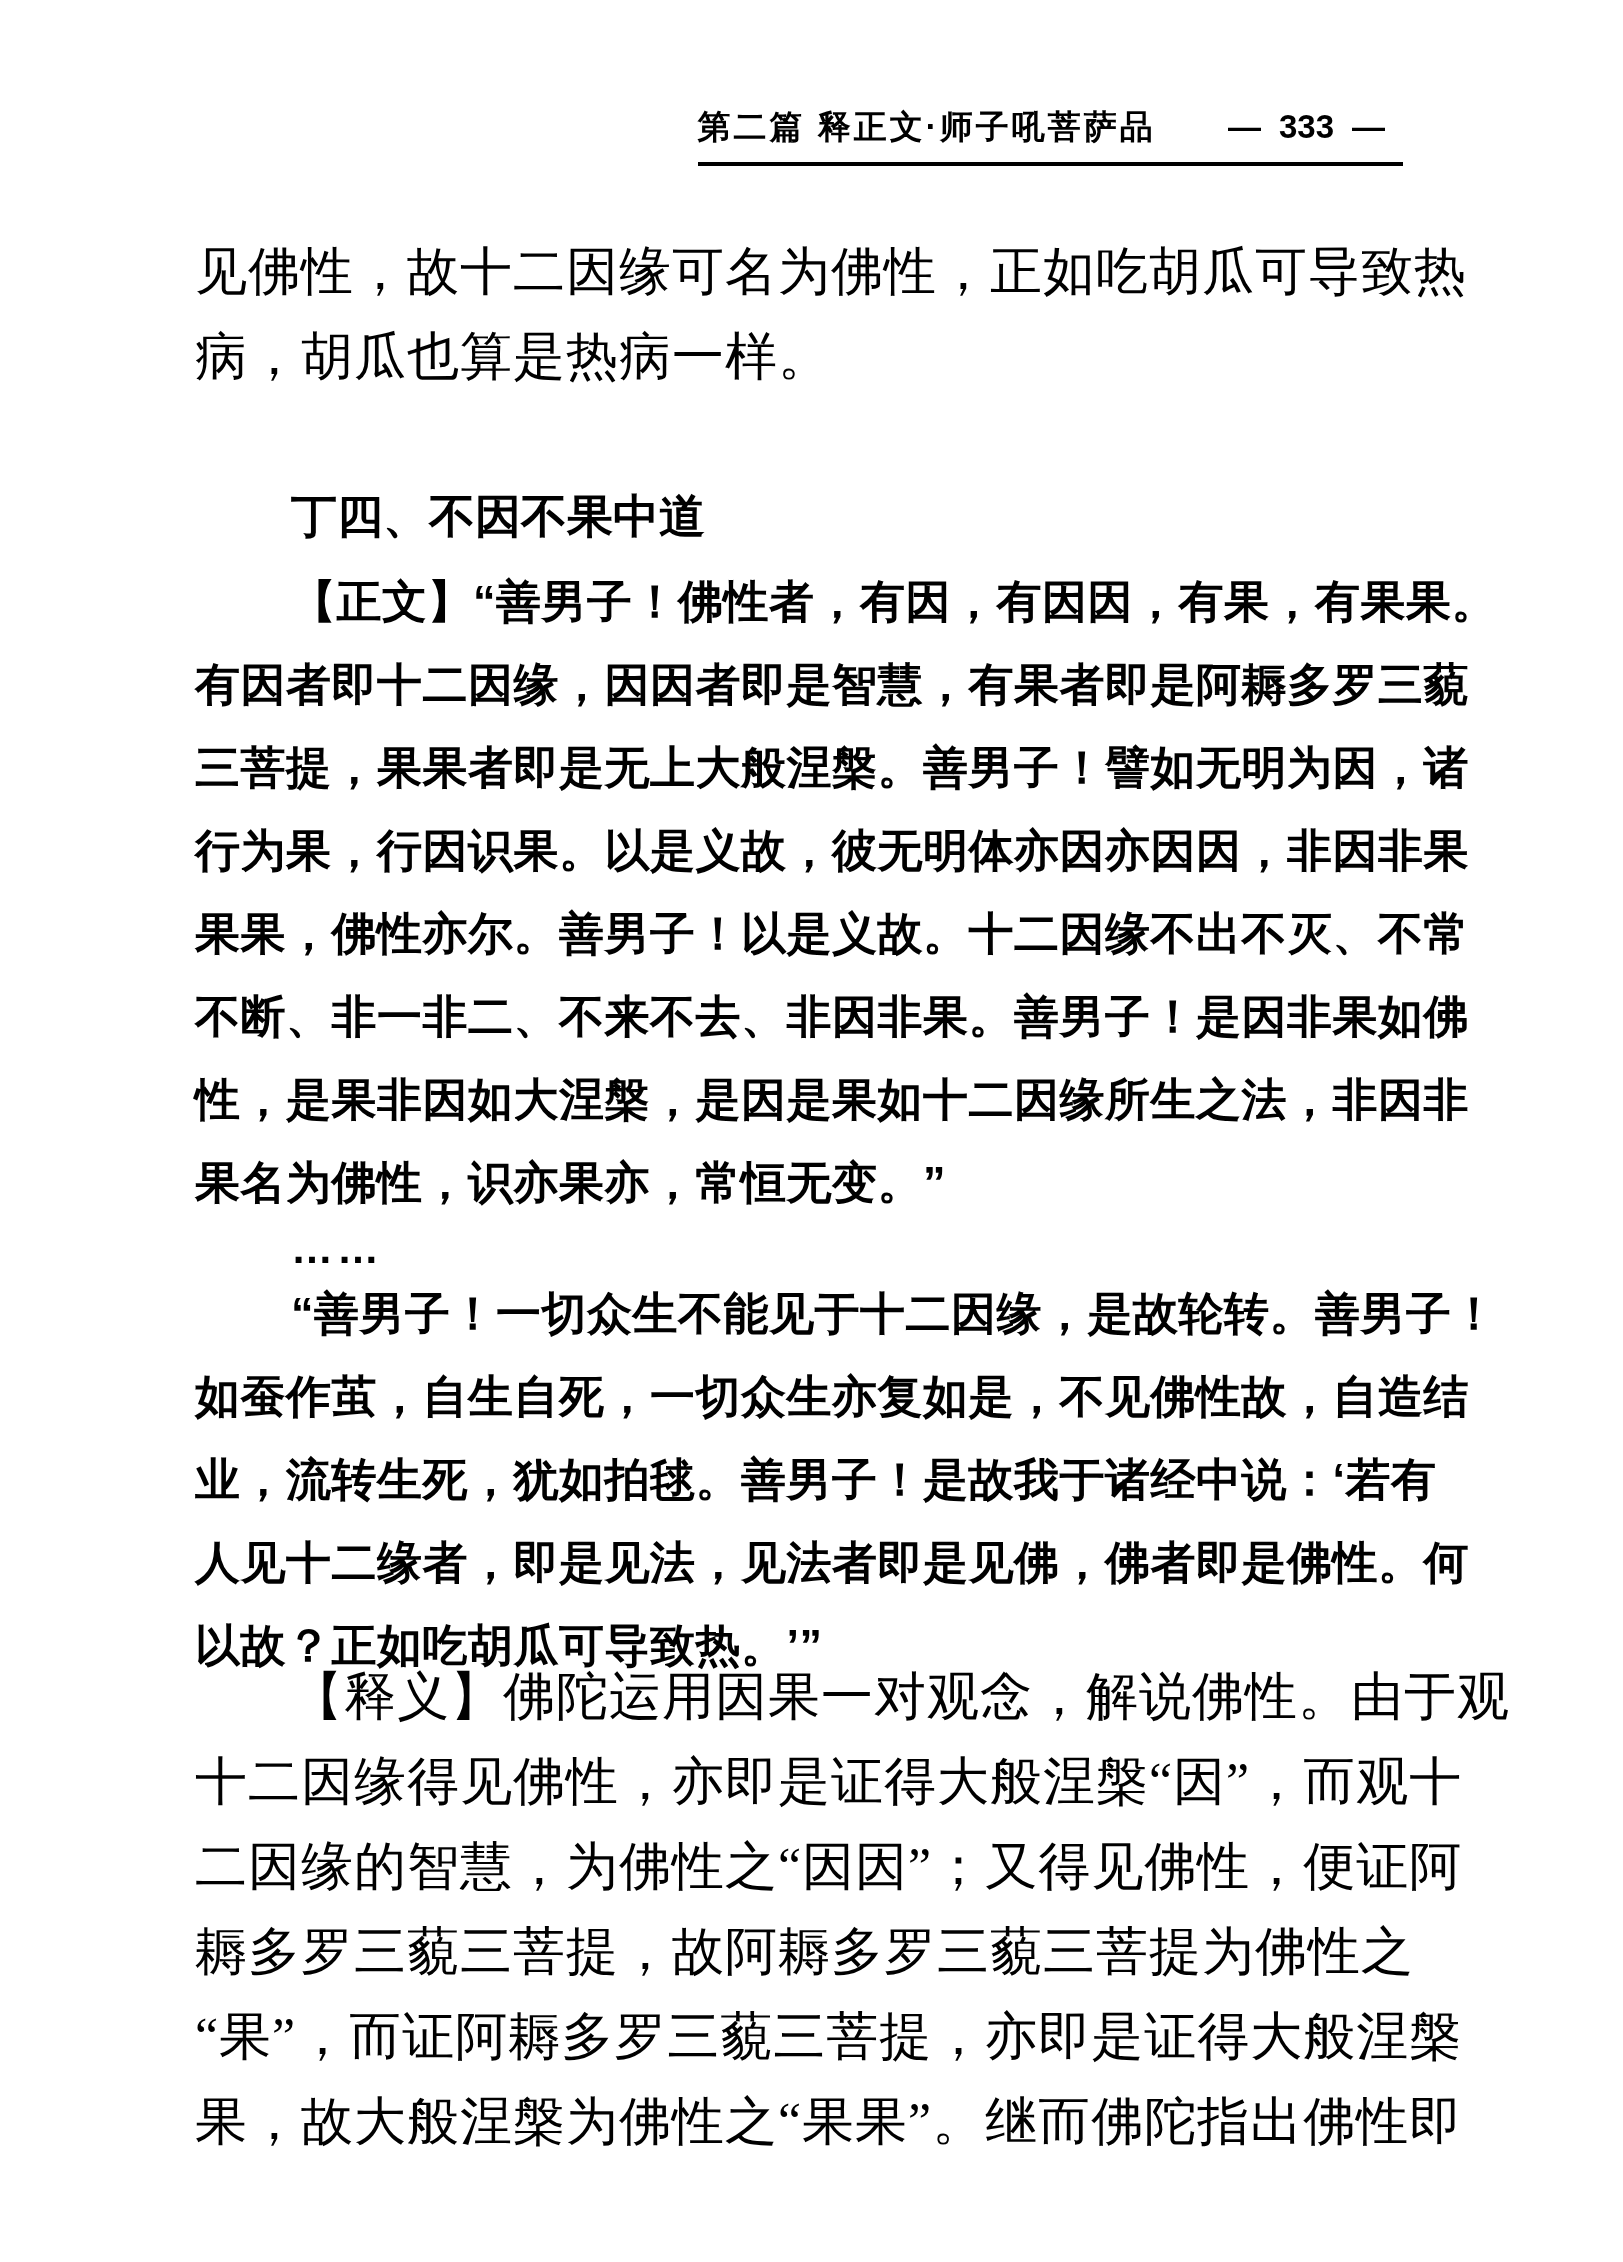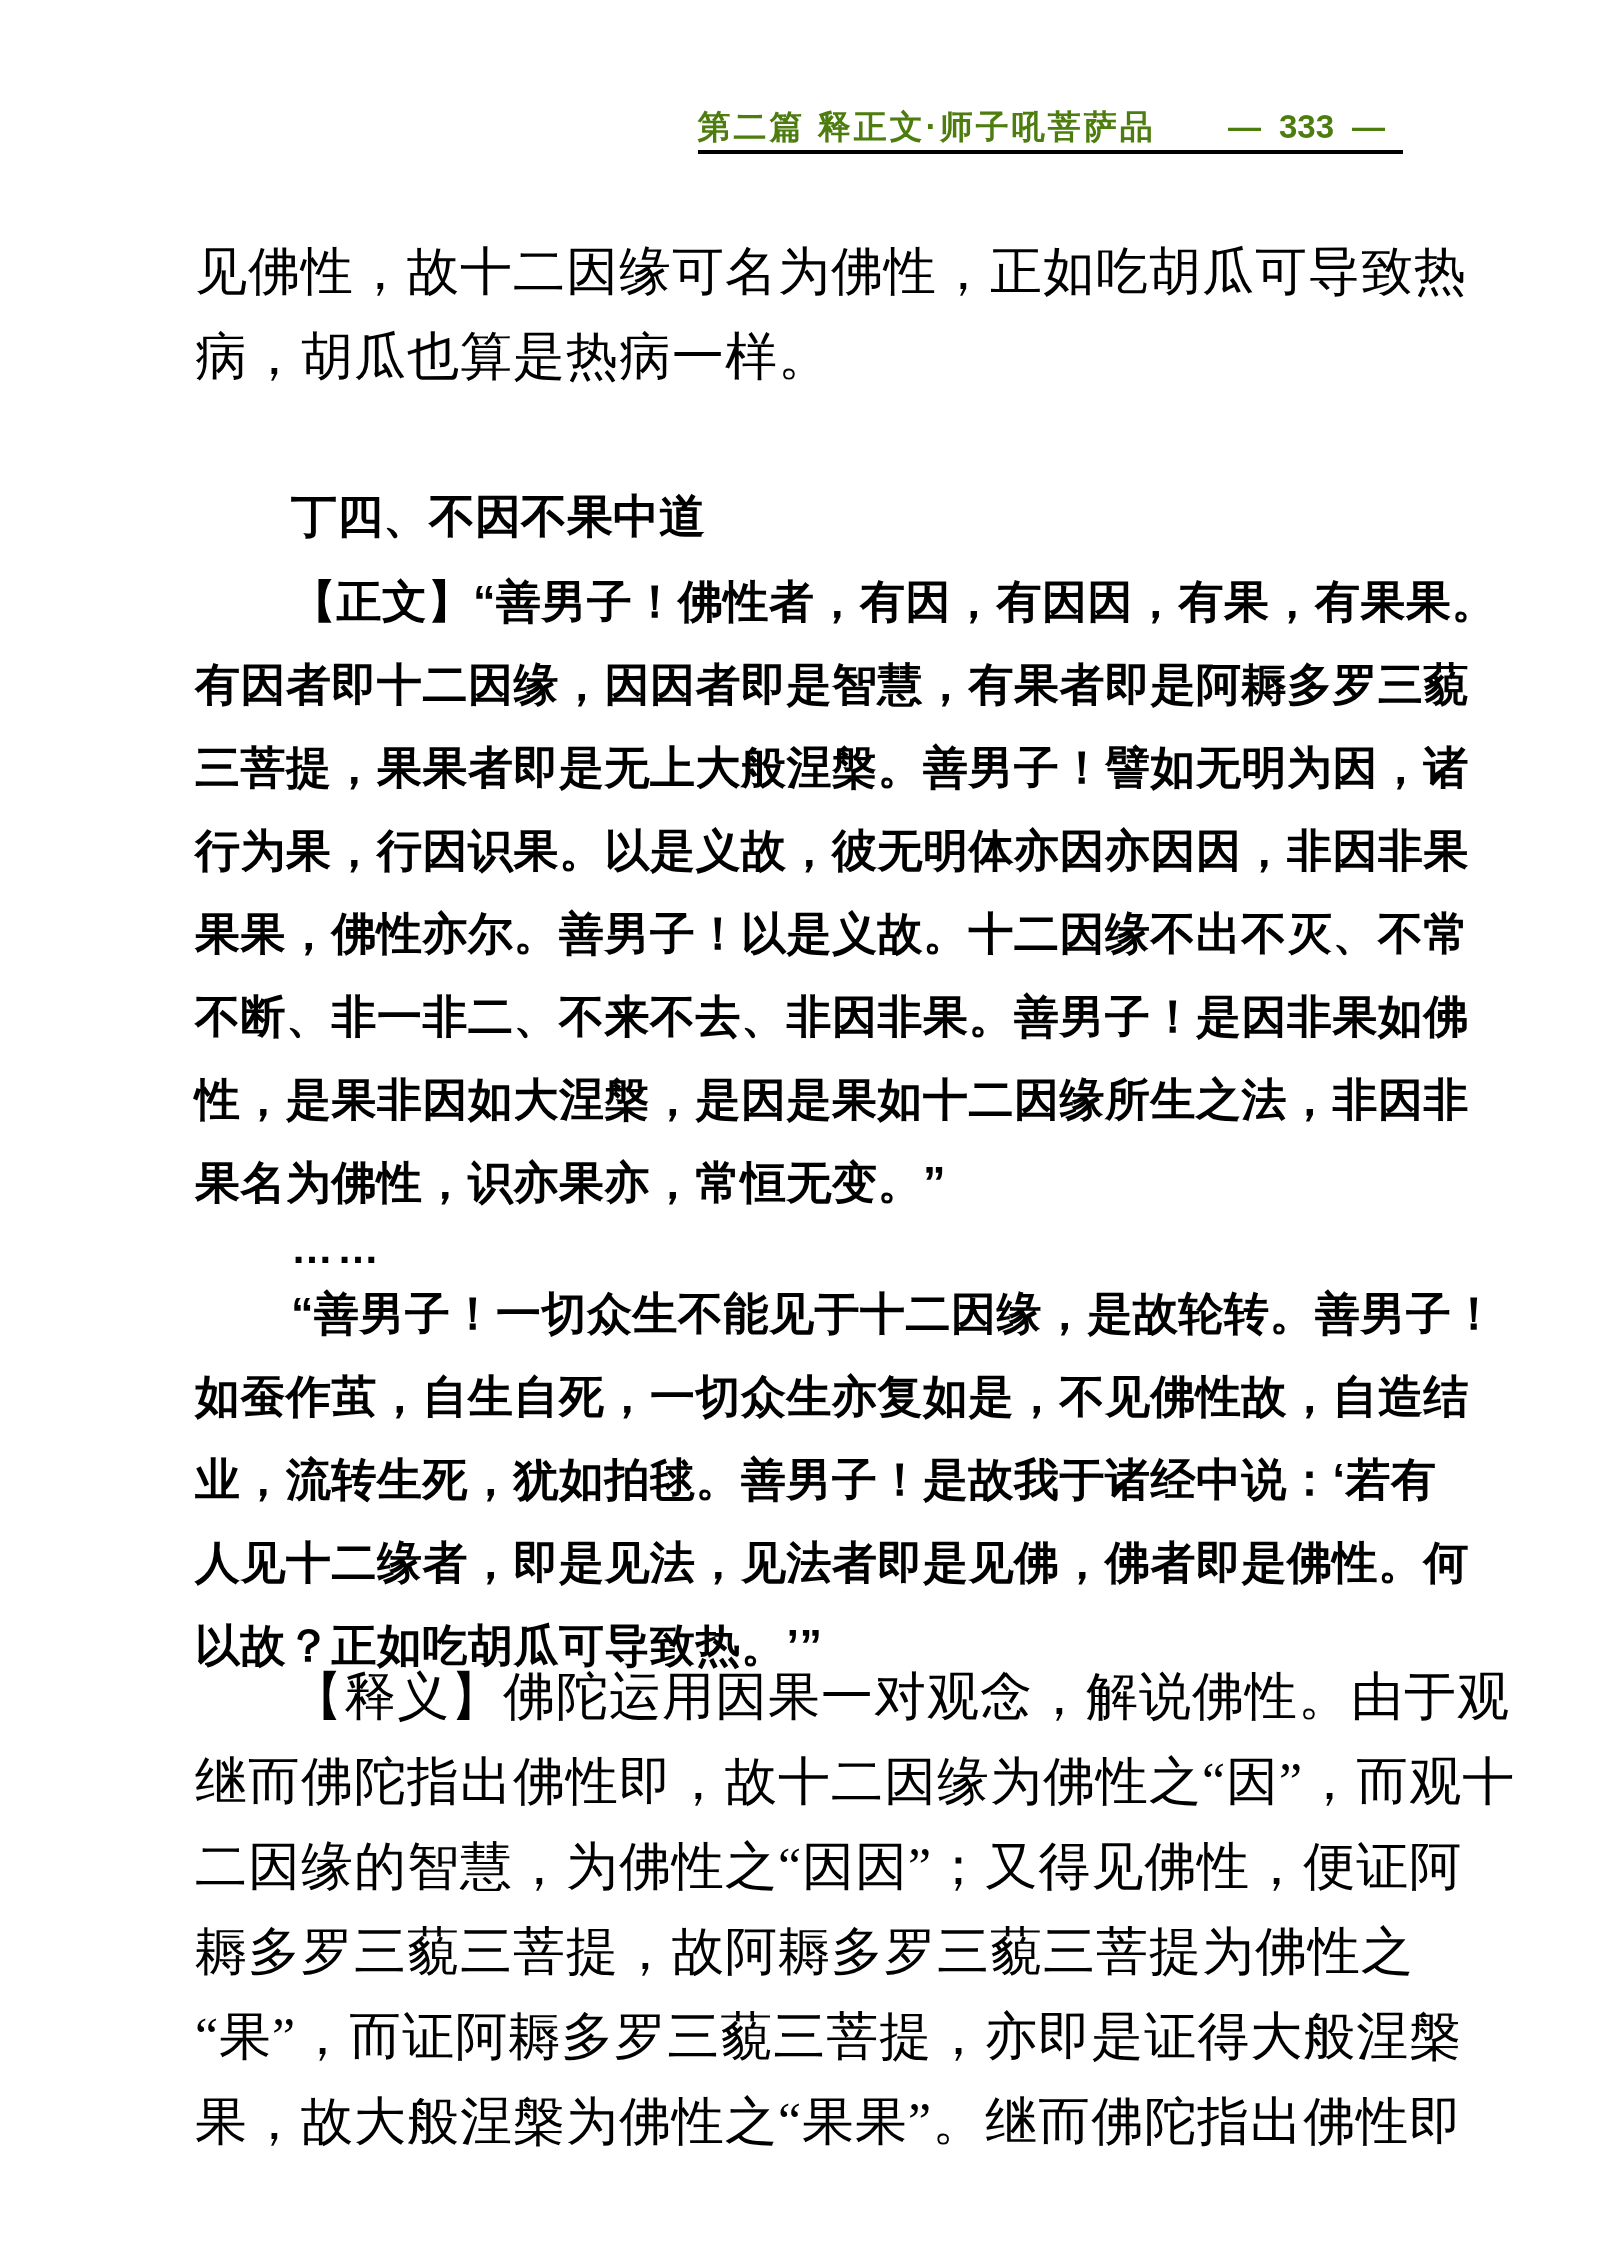--- a/index.html
+++ b/index.html
@@ -12,22 +12,23 @@
     overflow:hidden;
   }
   
   .header {
     position:absolute;
     top:105px; right:221px;
     font-family:"Liberation Sans", sans-serif;
     font-weight:bold;
     font-size:33px;
     letter-spacing:3px;
-    color:#4d7c0f;
+    color:#000000;
     border-bottom:4px solid #000;
+    padding-bottom:12px;
     white-space:nowrap;
   }
   .header .pagegroup { margin-left:42px; letter-spacing:0; }
   .header .dash { margin:0 18px; font-weight:bold; }
 
   
   .block { position:absolute; left:195px; width:1258px; }
   .serif {
     font-family:"Liberation Serif","DejaVu Serif",serif;
     font-size:52px;
@@ -88,21 +89,21 @@
   <div id="quote" class="block hei">
     <div class="line indent">“善男子！一切众生不能见于十二因缘，是故轮转。善男子！</div>
     <div class="line">如蚕作茧，自生自死，一切众生亦复如是，不见佛性故，自造结</div>
     <div class="line">业，流转生死，犹如拍毬。善男子！是故我于诸经中说：‘若有</div>
     <div class="line">人见十二缘者，即是见法，见法者即是见佛，佛者即是佛性。何</div>
     <div class="line">以故？正如吃胡瓜可导致热。’”</div>
   </div>
 
   <div id="shiyi" class="block serif">
     <div class="line indent">【释义】佛陀运用因果一对观念，解说佛性。由于观</div>
-    <div class="line">继而佛陀指出佛性即，故十二因缘为佛性之“因”，而观十</div>
+    <div class="line">十二因缘得见佛性，亦即是证得大般涅槃“因”，而观十</div>
     <div class="line">二因缘的智慧，为佛性之“因因”；又得见佛性，便证阿</div>
     <div class="line">耨多罗三藐三菩提，故阿耨多罗三藐三菩提为佛性之</div>
     <div class="line">“果”，而证阿耨多罗三藐三菩提，亦即是证得大般涅槃</div>
     <div class="line">果，故大般涅槃为佛性之“果果”。继而佛陀指出佛性即</div>
   </div>
 
 </div>
 
 
 </body></html>

